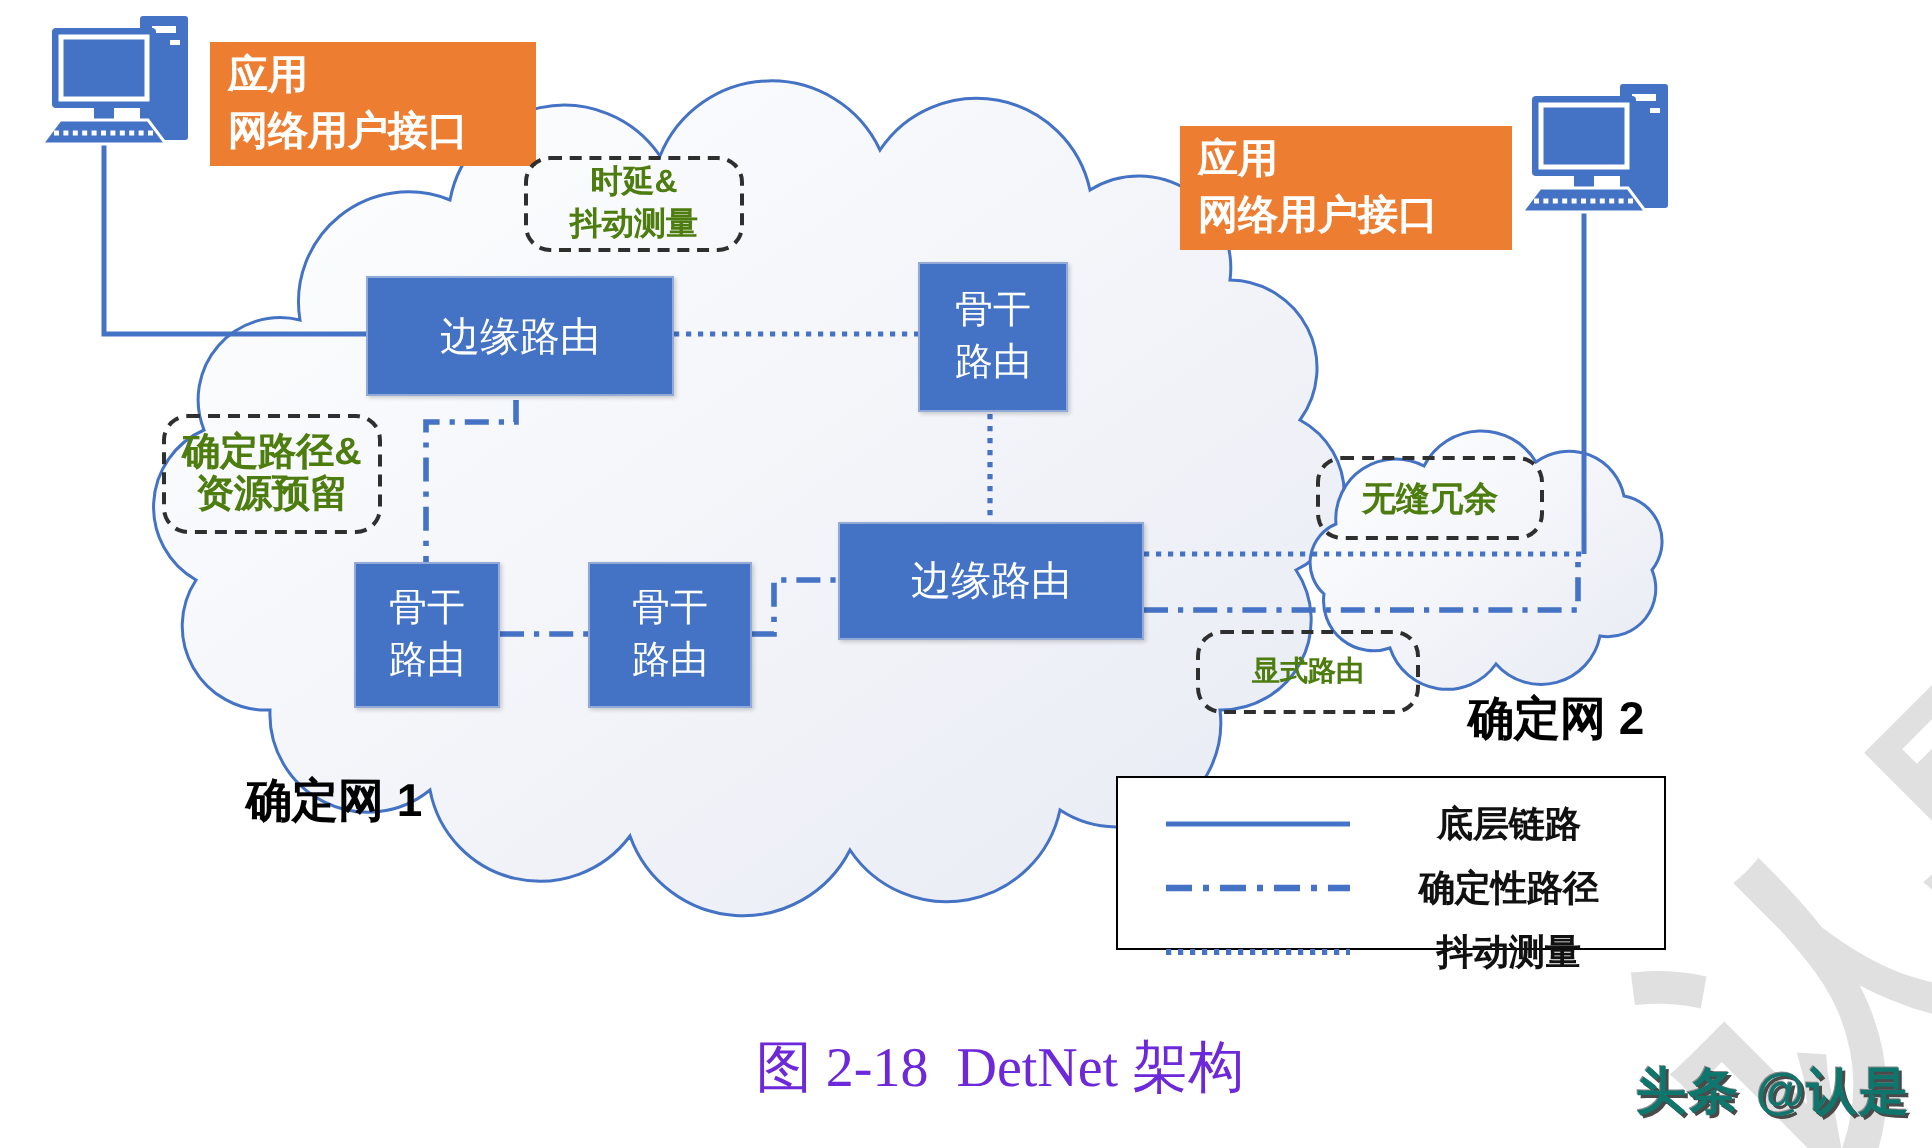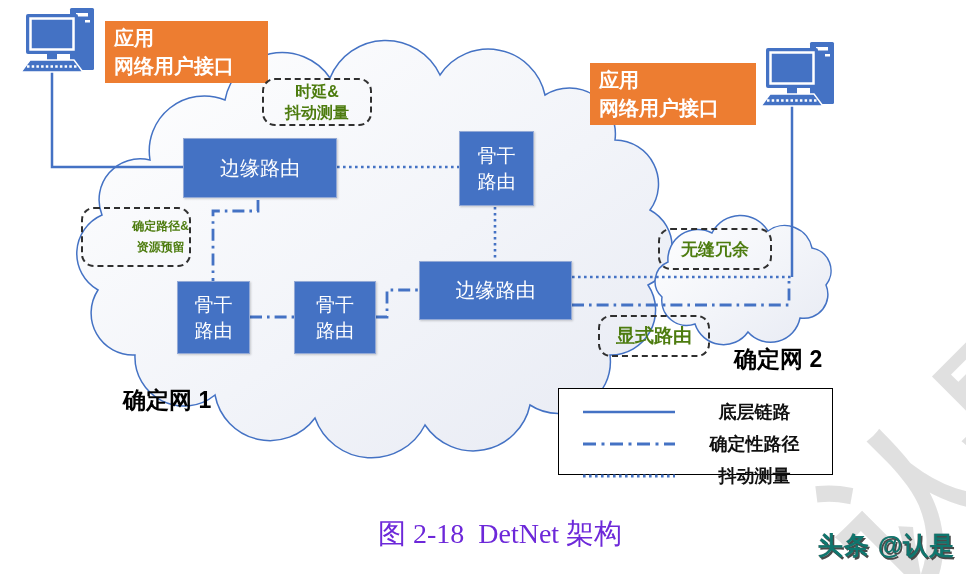--- a/index.html
+++ b/index.html
@@ -116,28 +116,28 @@
 
   <div class="abs orange-box pre" style="left:105px;top:10px;width:163px;height:62px;">应用
 网络用户接口</div>
   <div class="abs orange-box pre" style="left:590px;top:52px;width:166px;height:62px;">应用
 网络用户接口</div>
 
   <div class="abs callout" style="left:262px;top:78px;width:110px;height:48px;font-size:16px;">
     <span class="pre">时延&amp;
 抖动测量</span>
   </div>
-  <div class="abs callout" style="left:81px;top:207px;width:110px;height:60px;font-size:12px;justify-content:flex-end;">
+  <div class="abs callout" style="left:81px;top:207px;width:110px;height:60px;font-size:19px;">
     <span class="pre">确定路径&amp;
 资源预留</span>
   </div>
   <div class="abs callout" style="left:658px;top:228px;width:114px;height:42px;font-size:17px;">
     <span>无缝冗余</span>
   </div>
-  <div class="abs callout" style="left:598px;top:315px;width:112px;height:42px;font-size:19px;">
+  <div class="abs callout" style="left:598px;top:315px;width:112px;height:42px;font-size:14px;">
     <span>显式路由</span>
   </div>
 
   <div class="abs node" style="left:183px;top:138px;width:154px;height:60px;font-size:20px;">
     <span>边缘路由</span>
   </div>
   <div class="abs node" style="left:459px;top:131px;width:75px;height:75px;font-size:19px;">
     <span class="pre">骨干
 路由</span>
   </div>

